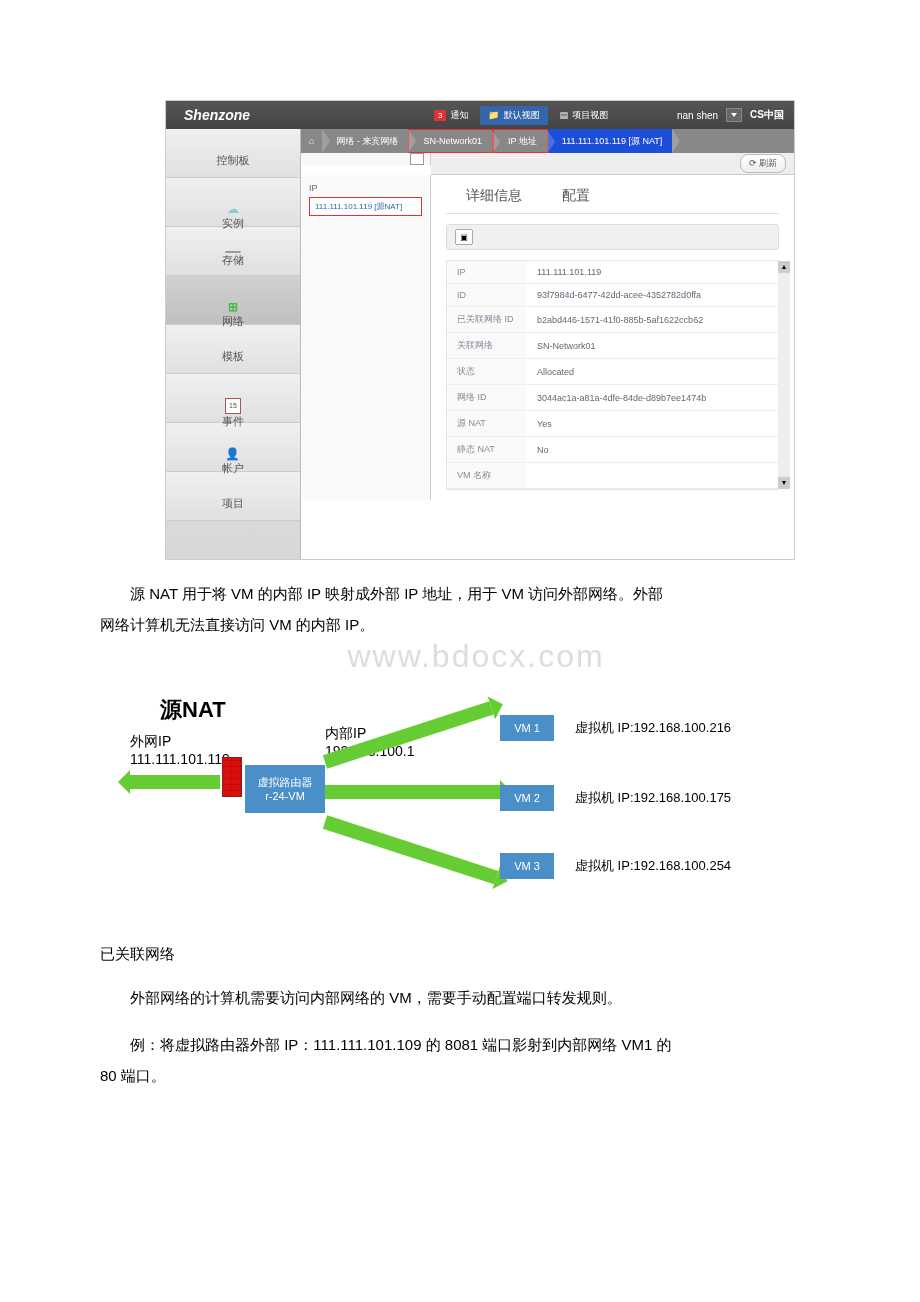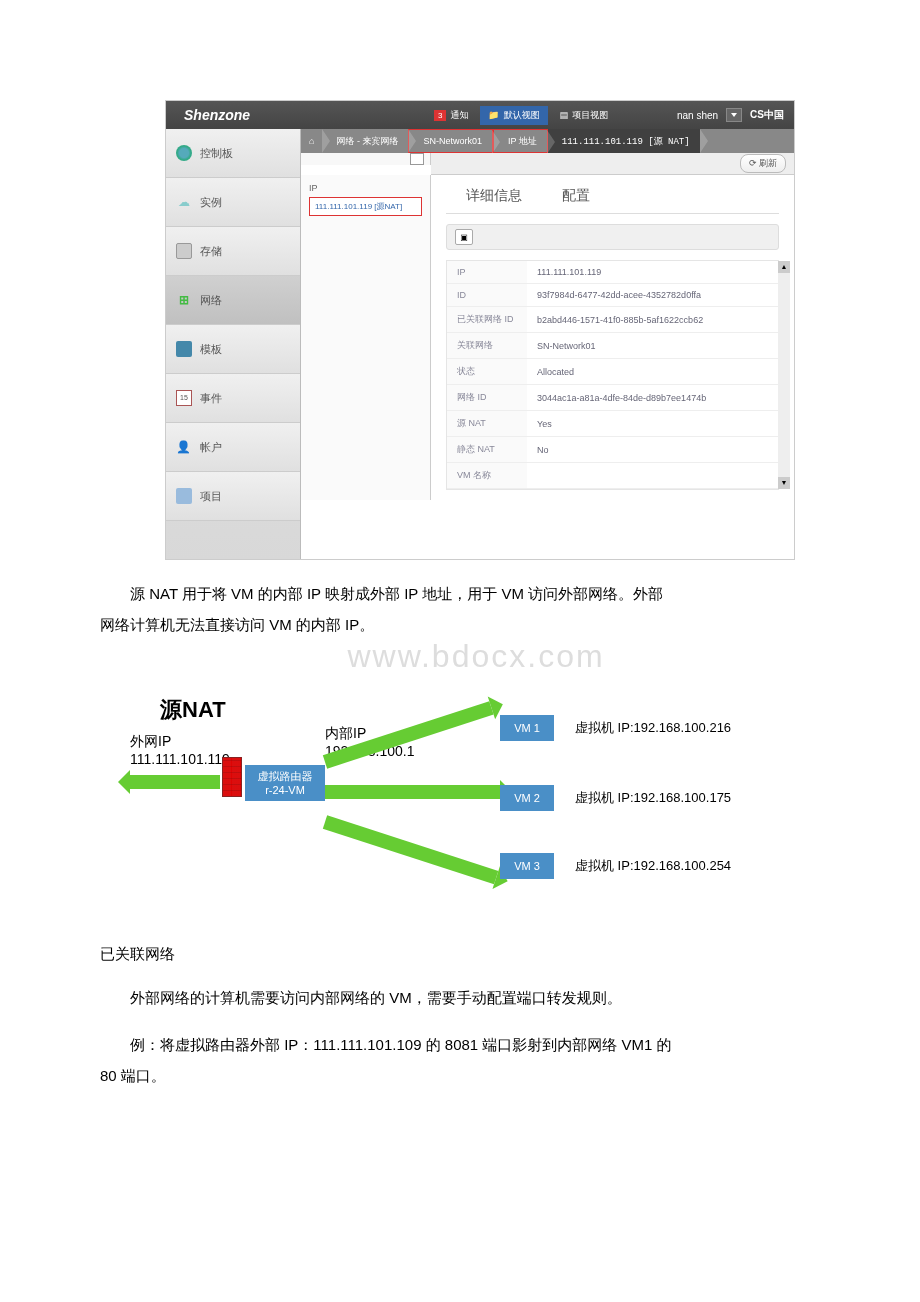--- a/index.html
+++ b/index.html
@@ -87,27 +87,28 @@
     
     
     .sidebar {
       width: 135px;
       background: linear-gradient(#e8e8e8, #d8d8d8);
       border-right: 1px solid #bbb;
     }
     .side-item {
       display: flex;
       align-items: center;
-      gap: 8px;
+      gap: 0;
       padding: 24px 10px;
       font-size: 11px;
       color: #555;
       border-bottom: 1px solid #ccc;
       background: linear-gradient(#f0f0f0, #e0e0e0);
       height: 29px;
+      flex-direction: column;
     }
     .side-item.active {
       background: linear-gradient(#d0d0d0, #c0c0c0);
     }
     .side-icon {
       width: 16px;
       height: 16px;
       display: flex;
       align-items: center;
       justify-content: center;
@@ -350,21 +351,21 @@
                   repeating-linear-gradient(90deg, transparent 0, transparent 8px, #822 8px, #822 9px);
       background-blend-mode: overlay;
       background-color: #b33;
       border: 1px solid #822;
     }
     .router-box {
       position: absolute;
       left: 145px;
       top: 70px;
       width: 80px;
-      height: 36px;
+      height: 48px;
       background: #4a8fc7;
       color: #fff;
       font-size: 11px;
       display: flex;
       flex-direction: column;
       align-items: center;
       justify-content: center;
       line-height: 1.3;
     }
     .vm-box {
@@ -490,21 +491,21 @@
 
       <div class="content">
 
         <div class="breadcrumb">
           <div class="bc-item bc-home">
             <span>⌂</span>
           </div>
           <div class="bc-item">网络 - 来宾网络</div>
           <div class="bc-item highlight">SN-Network01</div>
           <div class="bc-item highlight">IP 地址</div>
-          <div class="bc-item" style="background:#404040;font-family:Liberation Mono, monospace;">111.111.101.119 [源 NAT]</div>
+          <div class="bc-item" style="background:#1d4ed8;">111.111.101.119 [源 NAT]</div>
         </div>
 
         <div style="display:flex;">
           <div class="toolbar-left">
             <div class="view-icon"></div>
           </div>
           <div class="toolbar-row" style="flex:1;">
             <div class="refresh-btn">
               <span>⟳ </span><span>刷新</span>
             </div>

